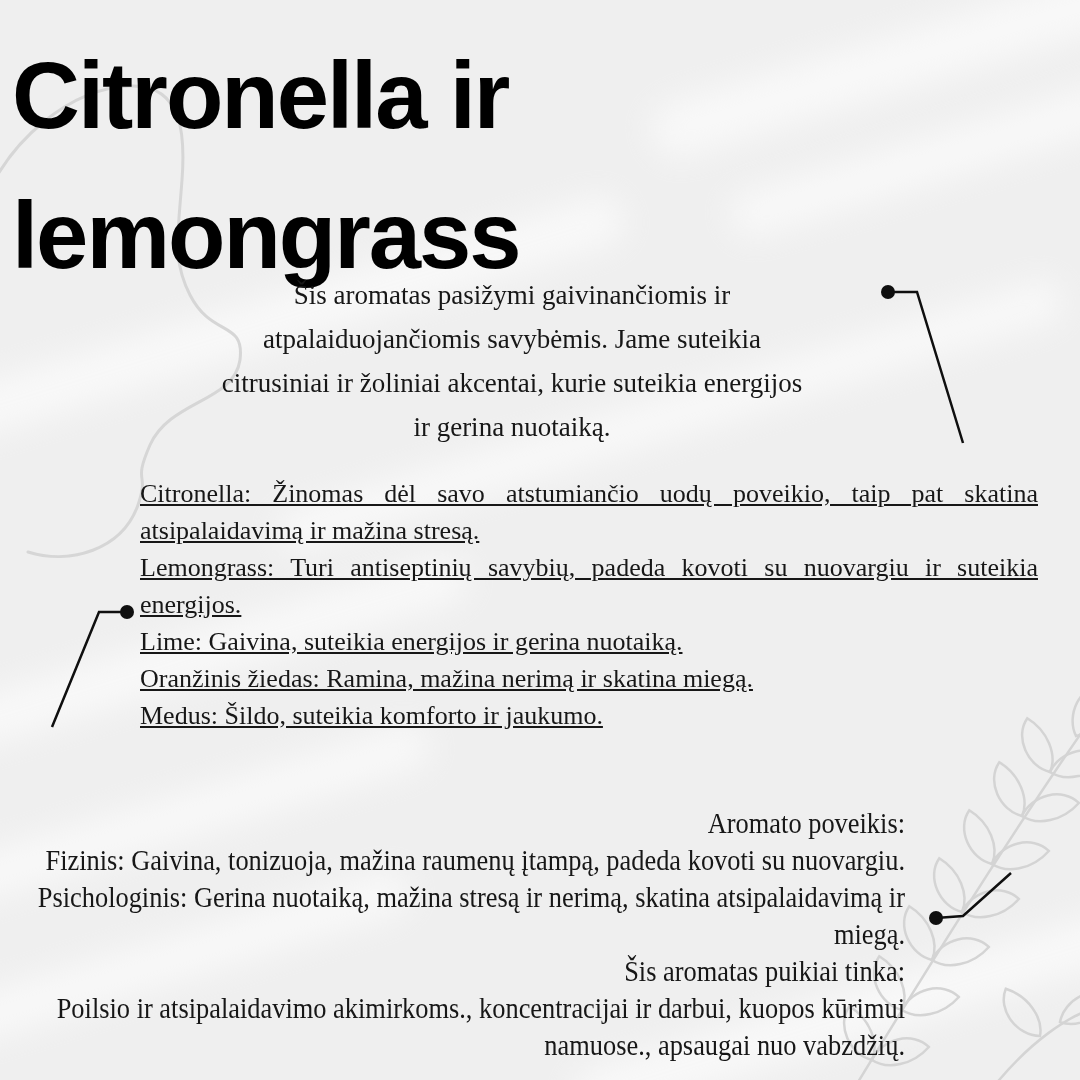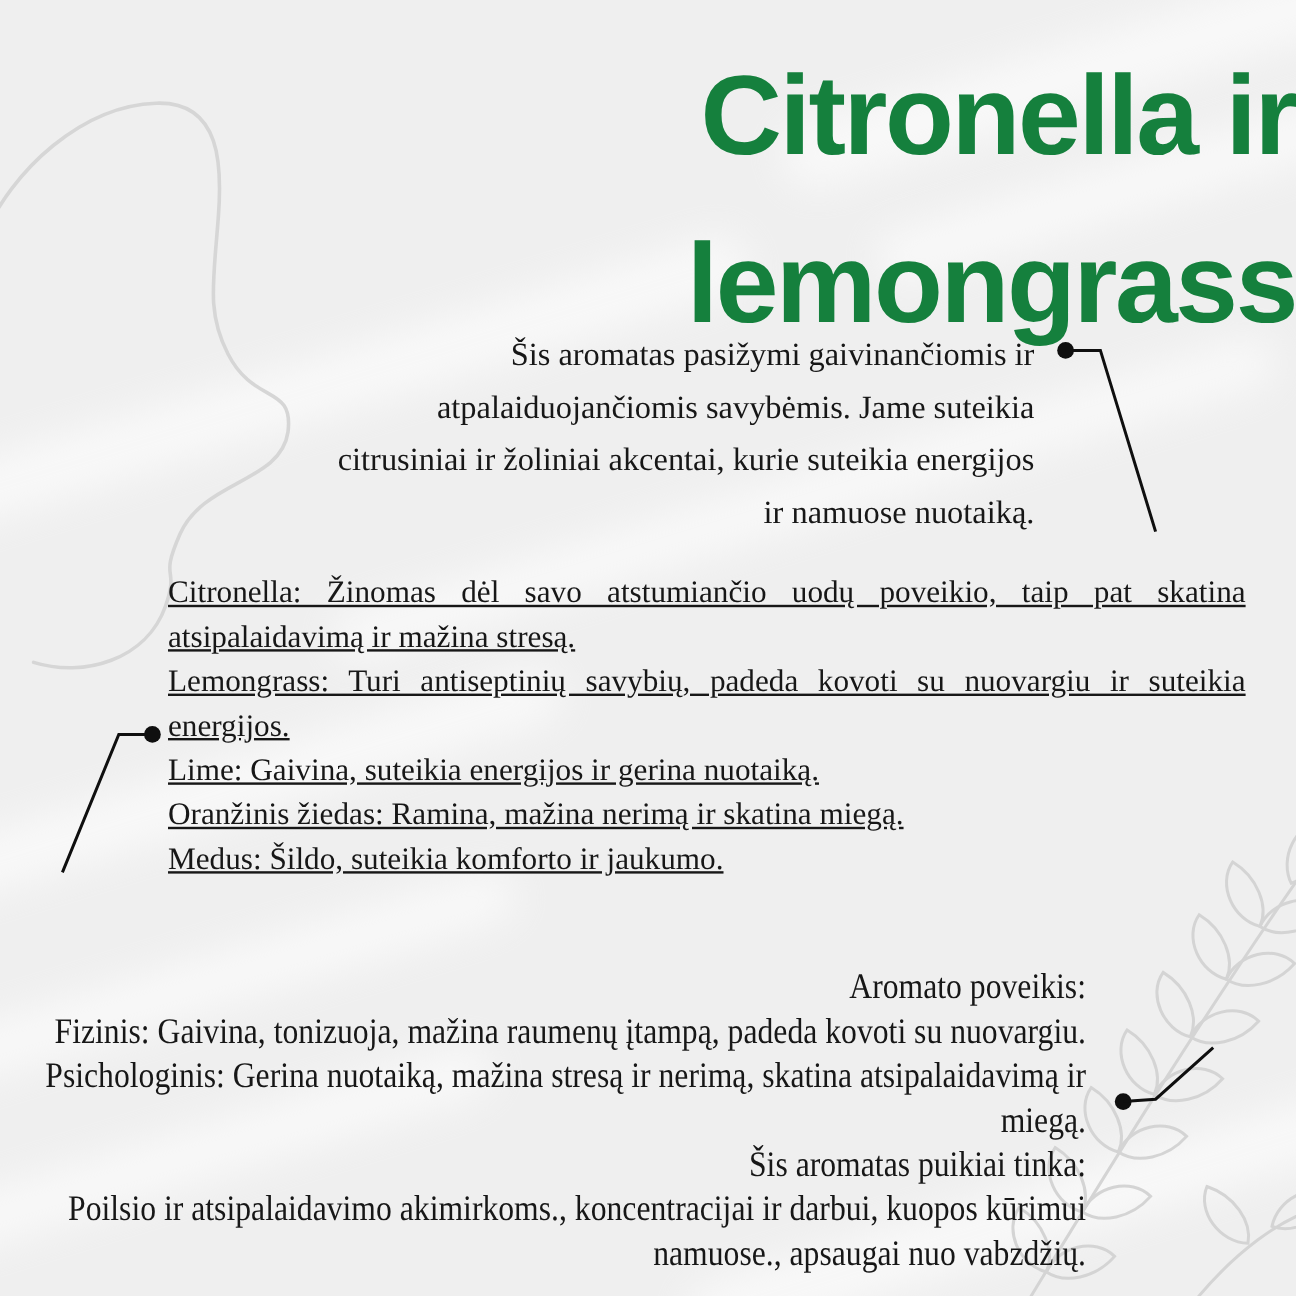--- a/index.html
+++ b/index.html
@@ -20,32 +20,32 @@
     transform:rotate(-17deg);
     pointer-events:none;
   }
   .decor-svg{
     position:absolute;left:0;top:0;width:1080px;height:1080px;
     pointer-events:none;
   }
   .title{
     position:absolute;top:26px;left:12px;right:0;
     margin:0;
-    text-align:right;
+    text-align:left;
     font-family:"Liberation Sans", sans-serif;
     font-weight:800;
     font-size:94px;
     line-height:140px;
     letter-spacing:-2px;
-    color:#15803d;
+    color:#000000;
   }
   .title span{display:block;}
   .intro{
     position:absolute;top:273px;right:218px;width:700px;
-    text-align:right;
+    text-align:center;
     font-size:27px;
     line-height:44px;
   }
   .intro p{margin:0;}
   .ingredients{
     position:absolute;top:475px;left:140px;width:898px;
     font-size:26px;
     line-height:37px;
     text-align:justify;
   }
@@ -127,21 +127,21 @@
   </h1>
 
   <div class="intro">
 
       <p>Šis aromatas pasižymi gaivinančiomis ir</p>
 
       <p>atpalaiduojančiomis savybėmis. Jame suteikia</p>
 
       <p>citrusiniai ir žoliniai akcentai, kurie suteikia energijos</p>
 
-      <p>ir namuose nuotaiką.</p>
+      <p>ir gerina nuotaiką.</p>
     </div>
 
   <div class="ingredients">
 
       <p>Citronella: Žinomas dėl savo atstumiančio uodų poveikio, taip pat skatina atsipalaidavimą ir mažina stresą.</p>
 
       <p>Lemongrass: Turi antiseptinių savybių, padeda kovoti su nuovargiu ir suteikia energijos.</p>
 
 
       <p>Lime: Gaivina, suteikia energijos ir gerina nuotaiką.</p>

